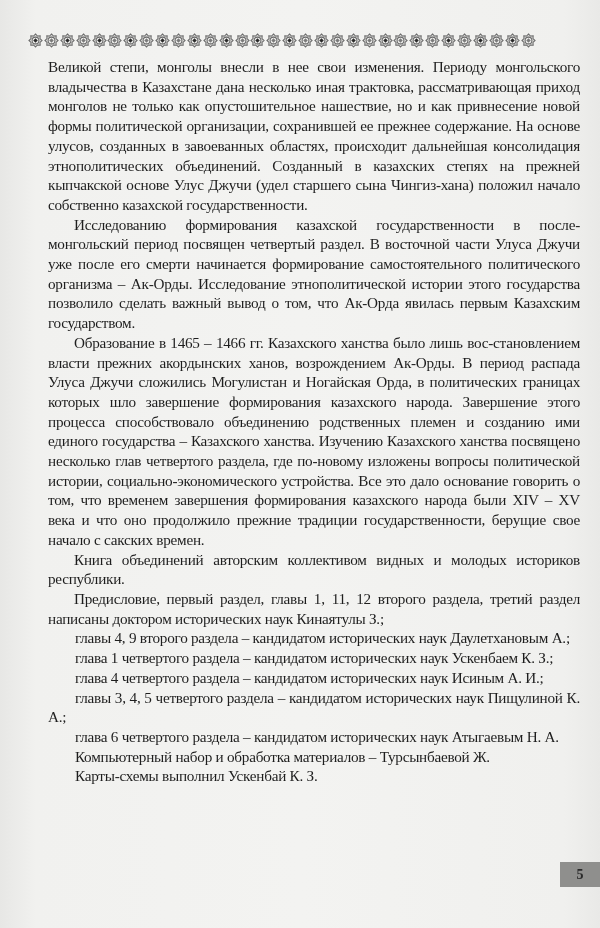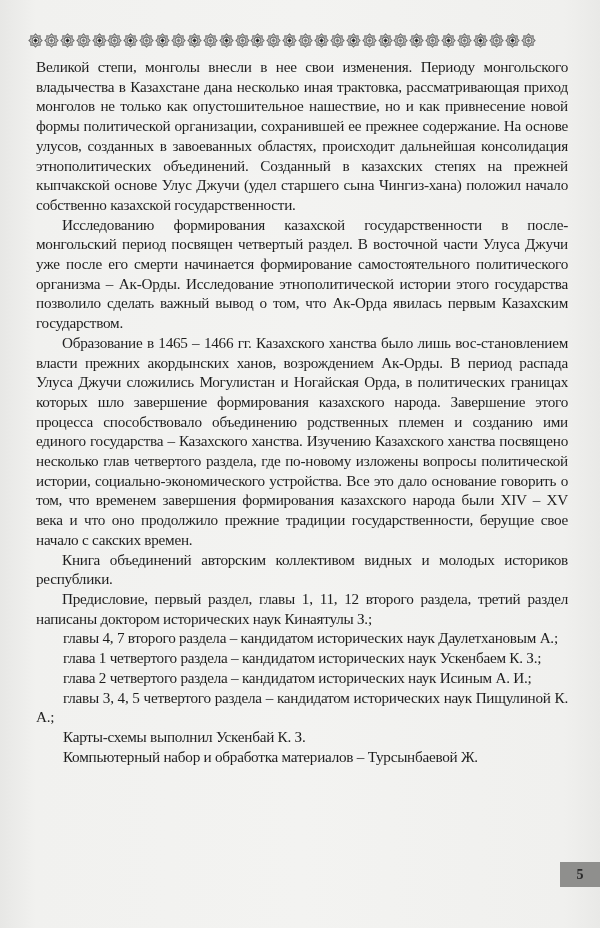--- a/index.html
+++ b/index.html
@@ -16,21 +16,21 @@
     }
     .ornament {
       position: absolute; left: 28px; top: 31px; width: 508px; height: 18px;
       display: flex; justify-content: space-between; align-items: center;
     }
     .orn {
       width: 15px; height: 15px; position: relative; flex: 0 0 15px;
     }
     .orn svg { width: 15px; height: 15px; display: block; }
     .text {
-      position: absolute; left: 36px; top: 57px; width: 532px;
+      position: absolute; left: 48px; top: 57px; width: 532px;
       font-size: 15.2px; line-height: 19.7px;
       letter-spacing: -0.25px;
     }
     .p { text-align: justify; text-align-last: left; margin: 0; }
     .p.indent { text-indent: 26px; }
     .credit { margin: 0; padding-left: 27px; white-space: nowrap; }
     .credit.wrap { white-space: normal; text-align: justify; text-indent: 27px; padding-left: 0; }
     .page-num {
       position: absolute; left: 560px; top: 862px; width: 40px; height: 25px;
       background: #8f8f8d;
@@ -334,24 +334,25 @@
       </span>
     </div>
 
   <div class="text">
     <p class="p">Великой степи, монголы внесли в нее свои изменения. Периоду монгольского владычества в Казахстане дана несколько иная трактовка, рассматривающая приход монголов не только как опустошительное нашествие, но и как привнесение новой формы политической организации, сохранившей ее прежнее содержание. На основе улусов, созданных в завоеванных областях, происходит дальнейшая консолидация этнополитических объединений. Созданный в казахских степях на прежней кыпчакской основе Улус Джучи (удел старшего сына Чингиз-хана) положил начало собственно казахской государственности.</p>
     <p class="p indent">Исследованию формирования казахской государственности в после-монгольский период  посвящен четвертый раздел. В восточной части Улуса Джучи уже после его смерти начинается формирование самостоятельного политического организма – Ак-Орды. Исследование этнополитической истории этого государства позволило сделать важный вывод о том, что Ак-Орда явилась первым Казахским государством.</p>
     <p class="p indent">Образование в 1465 – 1466 гг. Казахского ханства было лишь вос-становлением власти прежних акордынских ханов, возрождением Ак-Орды. В период распада Улуса Джучи сложились Могулистан и Ногайская Орда, в политических границах которых шло завершение формирования казахского народа. Завершение этого процесса способствовало объединению родственных племен и созданию ими единого государства – Казахского ханства. Изучению Казахского ханства посвящено несколько глав четвертого раздела, где по-новому изложены вопросы политической истории, социально-экономического устройства. Все это дало основание говорить о том, что временем завершения формирования казахского народа были XIV – XV века и что оно продолжило прежние традиции государственности, берущие свое начало с сакских времен.</p>
     <p class="p indent">Книга объединений авторским коллективом видных и молодых историков республики.</p>
     <p class="p indent">Предисловие, первый раздел, главы 1, 11, 12 второго раздела, третий раздел написаны доктором исторических наук Кинаятулы З.;</p>
 
-    <p class="credit">главы 4, 7 второго раздела – кандидатом исторических наук Даулетхановым А.;</p>
+    <p class="credit">главы 4, 9 второго раздела – кандидатом исторических наук Даулетхановым А.;</p>
     <p class="credit">глава 1 четвертого раздела – кандидатом исторических наук Ускенбаем К. З.;</p>
-    <p class="credit">глава 2 четвертого раздела – кандидатом исторических наук Исиным А. И.;</p>
+    <p class="credit">глава 4 четвертого раздела – кандидатом исторических наук Исиным А. И.;</p>
     <p class="credit wrap">главы 3, 4, 5 четвертого раздела – кандидатом исторических наук Пищулиной К. А.;</p>
+    <p class="credit">глава 6 четвертого раздела – кандидатом исторических наук Атыгаевым Н. А.</p>
+    <p class="credit">Компьютерный набор и обработка материалов – Турсынбаевой Ж.</p>
     <p class="credit">Карты-схемы выполнил Ускенбай К. З.</p>
-    <p class="credit">Компьютерный набор и обработка материалов – Турсынбаевой Ж.</p>
   </div>
 
   <div class="page-num">
     <span>5</span>
   </div>
 </div>
 
 </body></html>

